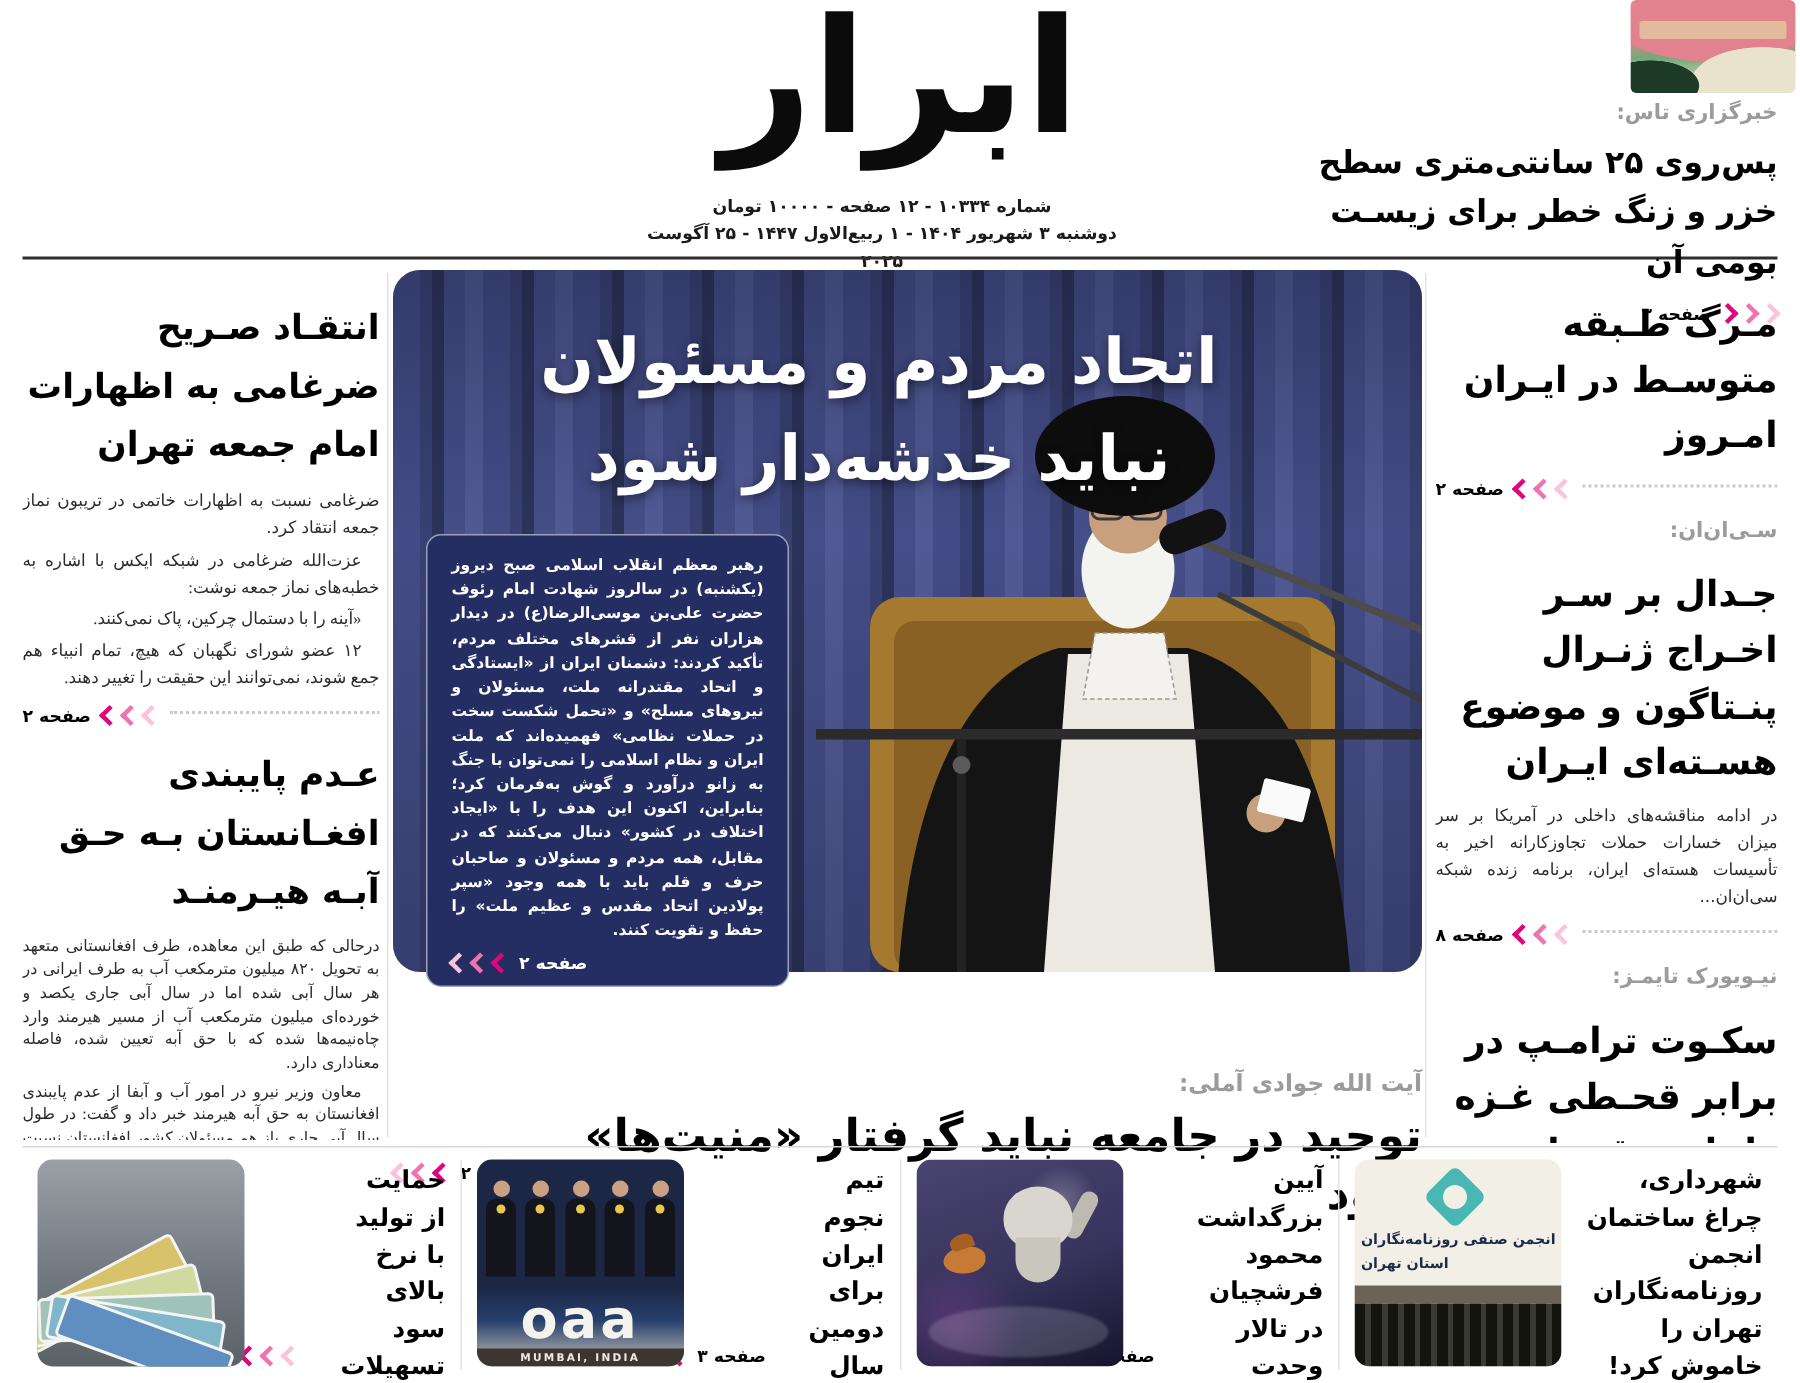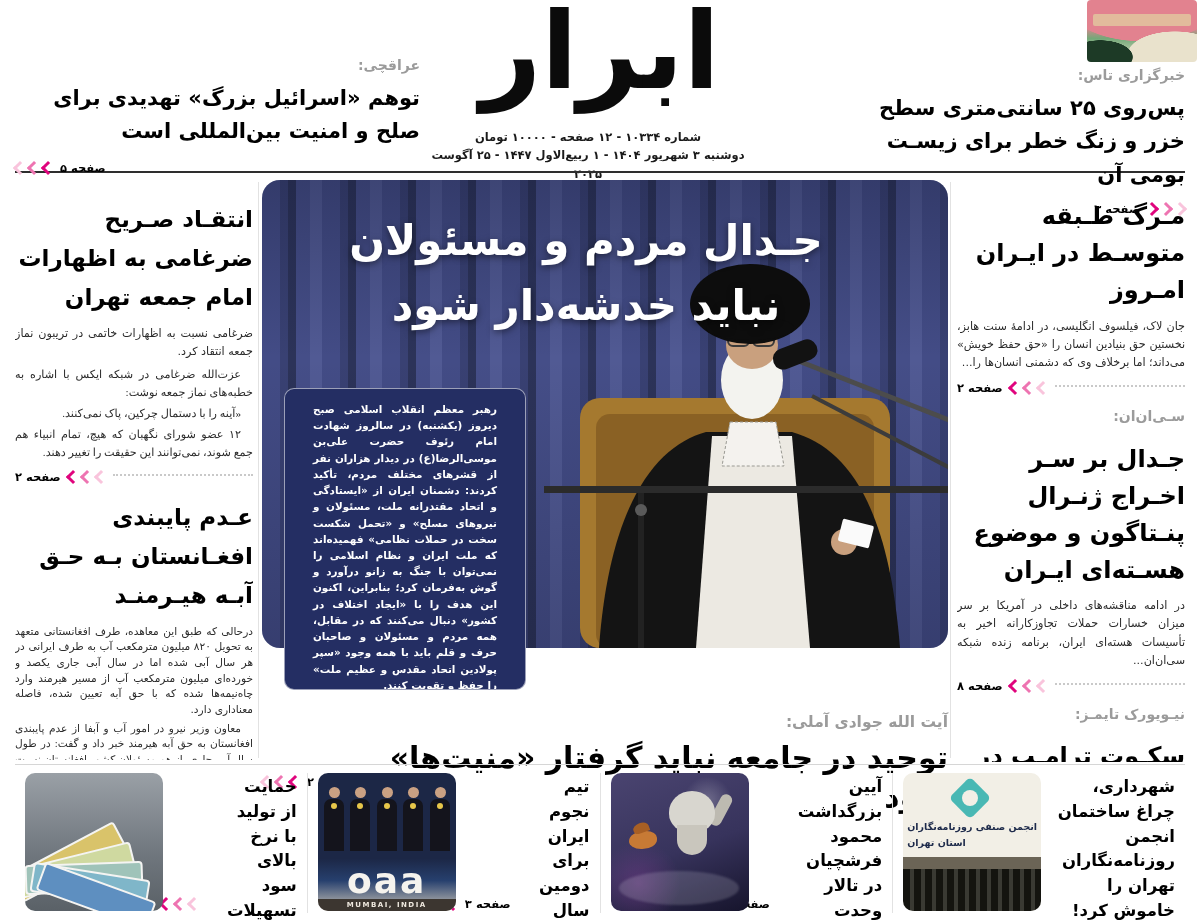--- a/index.html
+++ b/index.html
@@ -55,21 +55,21 @@
   
   .main-card{position:absolute;left:262px;right:252px;top:180px;height:478px;}
   .photo{position:absolute;left:0;right:0;top:0;height:468px;border-radius:18px;overflow:hidden;
          background:repeating-linear-gradient(90deg,#434c86 0 18px,#394173 18px 26px,#2c3359 26px 34px,#454e88 34px 48px,#515a94 48px 60px);}
   .photo::after{content:"";position:absolute;inset:0;background:linear-gradient(180deg,rgba(16,20,44,.30),rgba(16,20,44,0) 38%,rgba(10,12,30,.22) 100%);}
   .photo-headline{position:absolute;top:28px;left:44px;width:560px;text-align:center;z-index:2;
                   font-size:42px;font-weight:bold;color:#fff;line-height:1.55;text-shadow:0 2px 7px rgba(0,0,0,.5);}
   .figure-svg{position:absolute;right:-6px;bottom:0;z-index:1;}
   .qbox{position:absolute;left:22px;top:176px;width:242px;height:302px;z-index:3;box-sizing:border-box;
         background:#242e63;border:1px solid rgba(255,255,255,.55);border-radius:10px;
-        padding:12px 28px 8px;overflow:hidden;display:flex;flex-direction:column;margin-top:32px;}
+        padding:12px 16px 8px;overflow:hidden;display:flex;flex-direction:column;}
   .qbox-txt{font-size:10.4px;font-weight:bold;color:#ffffff;line-height:1.56;text-align:justify;}
   .qbox .marker{margin-top:auto;}
   .qbox .mlabel{color:#fff;}
 
   
   .foot{position:absolute;left:262px;right:252px;top:712px;}
   .foot .kicker{font-size:15.5px;text-align:right;margin-bottom:4px;}
   .foot-row{display:flex;align-items:center;gap:14px;}
   .foot-h{font-size:30px;font-weight:bold;color:#000;line-height:1.3;margin:0;}
   .foot-row .marker{margin-top:10px;}
@@ -136,32 +136,20 @@
   <div class="mast-title">ابرار</div>
   <div class="mast-info">
     <div>شماره ۱۰۳۳۴ - ۱۲ صفحه - ۱۰۰۰۰ تومان</div>
     <div>دوشنبه ۳ شهریور ۱۴۰۴ - ۱ ربیع‌الاول ۱۴۴۷ - ۲۵ آگوست ۲۰۲۵</div>
   </div>
   <div class="thumb">
     <div class="thumb-band"></div>
   </div>
   <div class="hline"></div>
 
-  <div class="lead-left">
-    <div class="kicker">عراقچی:</div>
-    <div class="h-lead">توهم «اسرائیل بزرگ» تهدیدی برای صلح و امنیت بین‌المللی است</div>
-    <div class="marker">
-      <span class="chevs">
-          <span class="chv m3"></span>
-          <span class="chv m2"></span>
-          <span class="chv m1"></span>
-        </span>
-      <span class="mlabel">صفحه ۵</span>
-    </div>
-  </div>
 
   <div class="lead-right">
     <div class="kicker">خبرگزاری تاس:</div>
     <div class="h-lead">پس‌روی ۲۵ سانتی‌متری سطح خزر و زنگ خطر برای زیسـت بومی آن</div>
     <div class="marker">
       <span class="mlabel">صفحه ۳</span>
       <span class="chevs">
           <span class="chv r m1"></span>
           <span class="chv r m2"></span>
           <span class="chv r m3"></span>
@@ -197,21 +185,21 @@
         <p>درحالی که طبق این معاهده، طرف افغانستانی متعهد به تحویل ۸۲۰ میلیون مترمکعب آب به طرف ایرانی در هر سال آبی شده اما در سال آبی جاری یکصد و خورده‌ای میلیون مترمکعب آب از مسیر هیرمند وارد چاه‌نیمه‌ها شده که با حق آبه تعیین شده، فاصله معناداری دارد.</p>
         <p>معاون وزیر نیرو در امور آب و آبفا از عدم پایبندی افغانستان به حق آبه هیرمند خبر داد و گفت: در طول سال آبی جاری باز هم مسئولان کشور افغانستان نسبت به معاهده هیرمند، آنطور که باید پایبند نبودند و درحالی که طبق این معاهده، طرف افغانستانی متعهد به تحویل ۸۲۰ میلیون مترمکعب آب به طرف ایرانی در هر سال آبی شده، اما در سال آبی جاری یکصد و خورده‌ای میلیون مترمکعب آب از مسیر هیرمند وارد چاه‌نیمه‌ها شده که با حق آبه تعیین شده، فاصله معناداری دارد. حجم پیگیری‌های ما برای دریافت حق آبه هیرمند برای سال آبی جدید به‌طور قطع بیشتر خواهد شد.</p>
       </div>
 
     </div>
   </div>
 
   <div class="main-card">
     <div class="photo">
       <div class="photo-headline">
-        <div>جـدال مردم و مسئولان</div>
+        <div>اتحاد مردم و مسئولان</div>
         <div>نباید خدشه‌دار شود</div>
       </div>
       <svg class="figure-svg" width="410" height="440" viewBox="0 0 410 440">
         <rect x="36" y="190" width="310" height="250" rx="20" fill="#a5792f"></rect>
         <rect x="52" y="206" width="278" height="234" rx="14" fill="#8a6124"></rect>
         <path d="M55,440 C65,300 110,238 162,224 L248,224 C305,240 345,300 356,440 Z" fill="#141414"></path>
         <path d="M168,228 L248,228 L266,440 L152,440 Z" fill="#ece9e2"></path>
         <path d="M186,214 L232,214 L240,258 L178,258 Z" fill="#f4f2ee" stroke="#9a9a93" stroke-dasharray="3,2"></path>
         <ellipse cx="208" cy="172" rx="31" ry="39" fill="#f3f3ef"></ellipse>
         <ellipse cx="208" cy="137" rx="26" ry="24" fill="#c9a07e"></ellipse>
@@ -253,21 +241,20 @@
             <span class="chv m1"></span>
           </span>
         <span class="mlabel">صفحه ۲</span>
       </div>
     </div>
   </div>
 
   <div class="rcol">
     <div class="art">
       <div class="h-col">مـرگ طـبقه متوسـط در ایـران امـروز</div>
-      <div class="body-txt">جان لاک، فیلسوف انگلیسی، در ادامهٔ سنت هابز، نخستین حق بنیادین انسان را «حق حفظ خویش» می‌داند؛ اما برخلاف وی که دشمنی انسان‌ها را...</div>
       <div class="marker">
         <span class="mlabel">صفحه ۲</span>
         <span class="chevs">
             <span class="chv m1"></span>
             <span class="chv m2"></span>
             <span class="chv m3"></span>
           </span>
         <span class="dots"></span>
       </div>
     </div>

